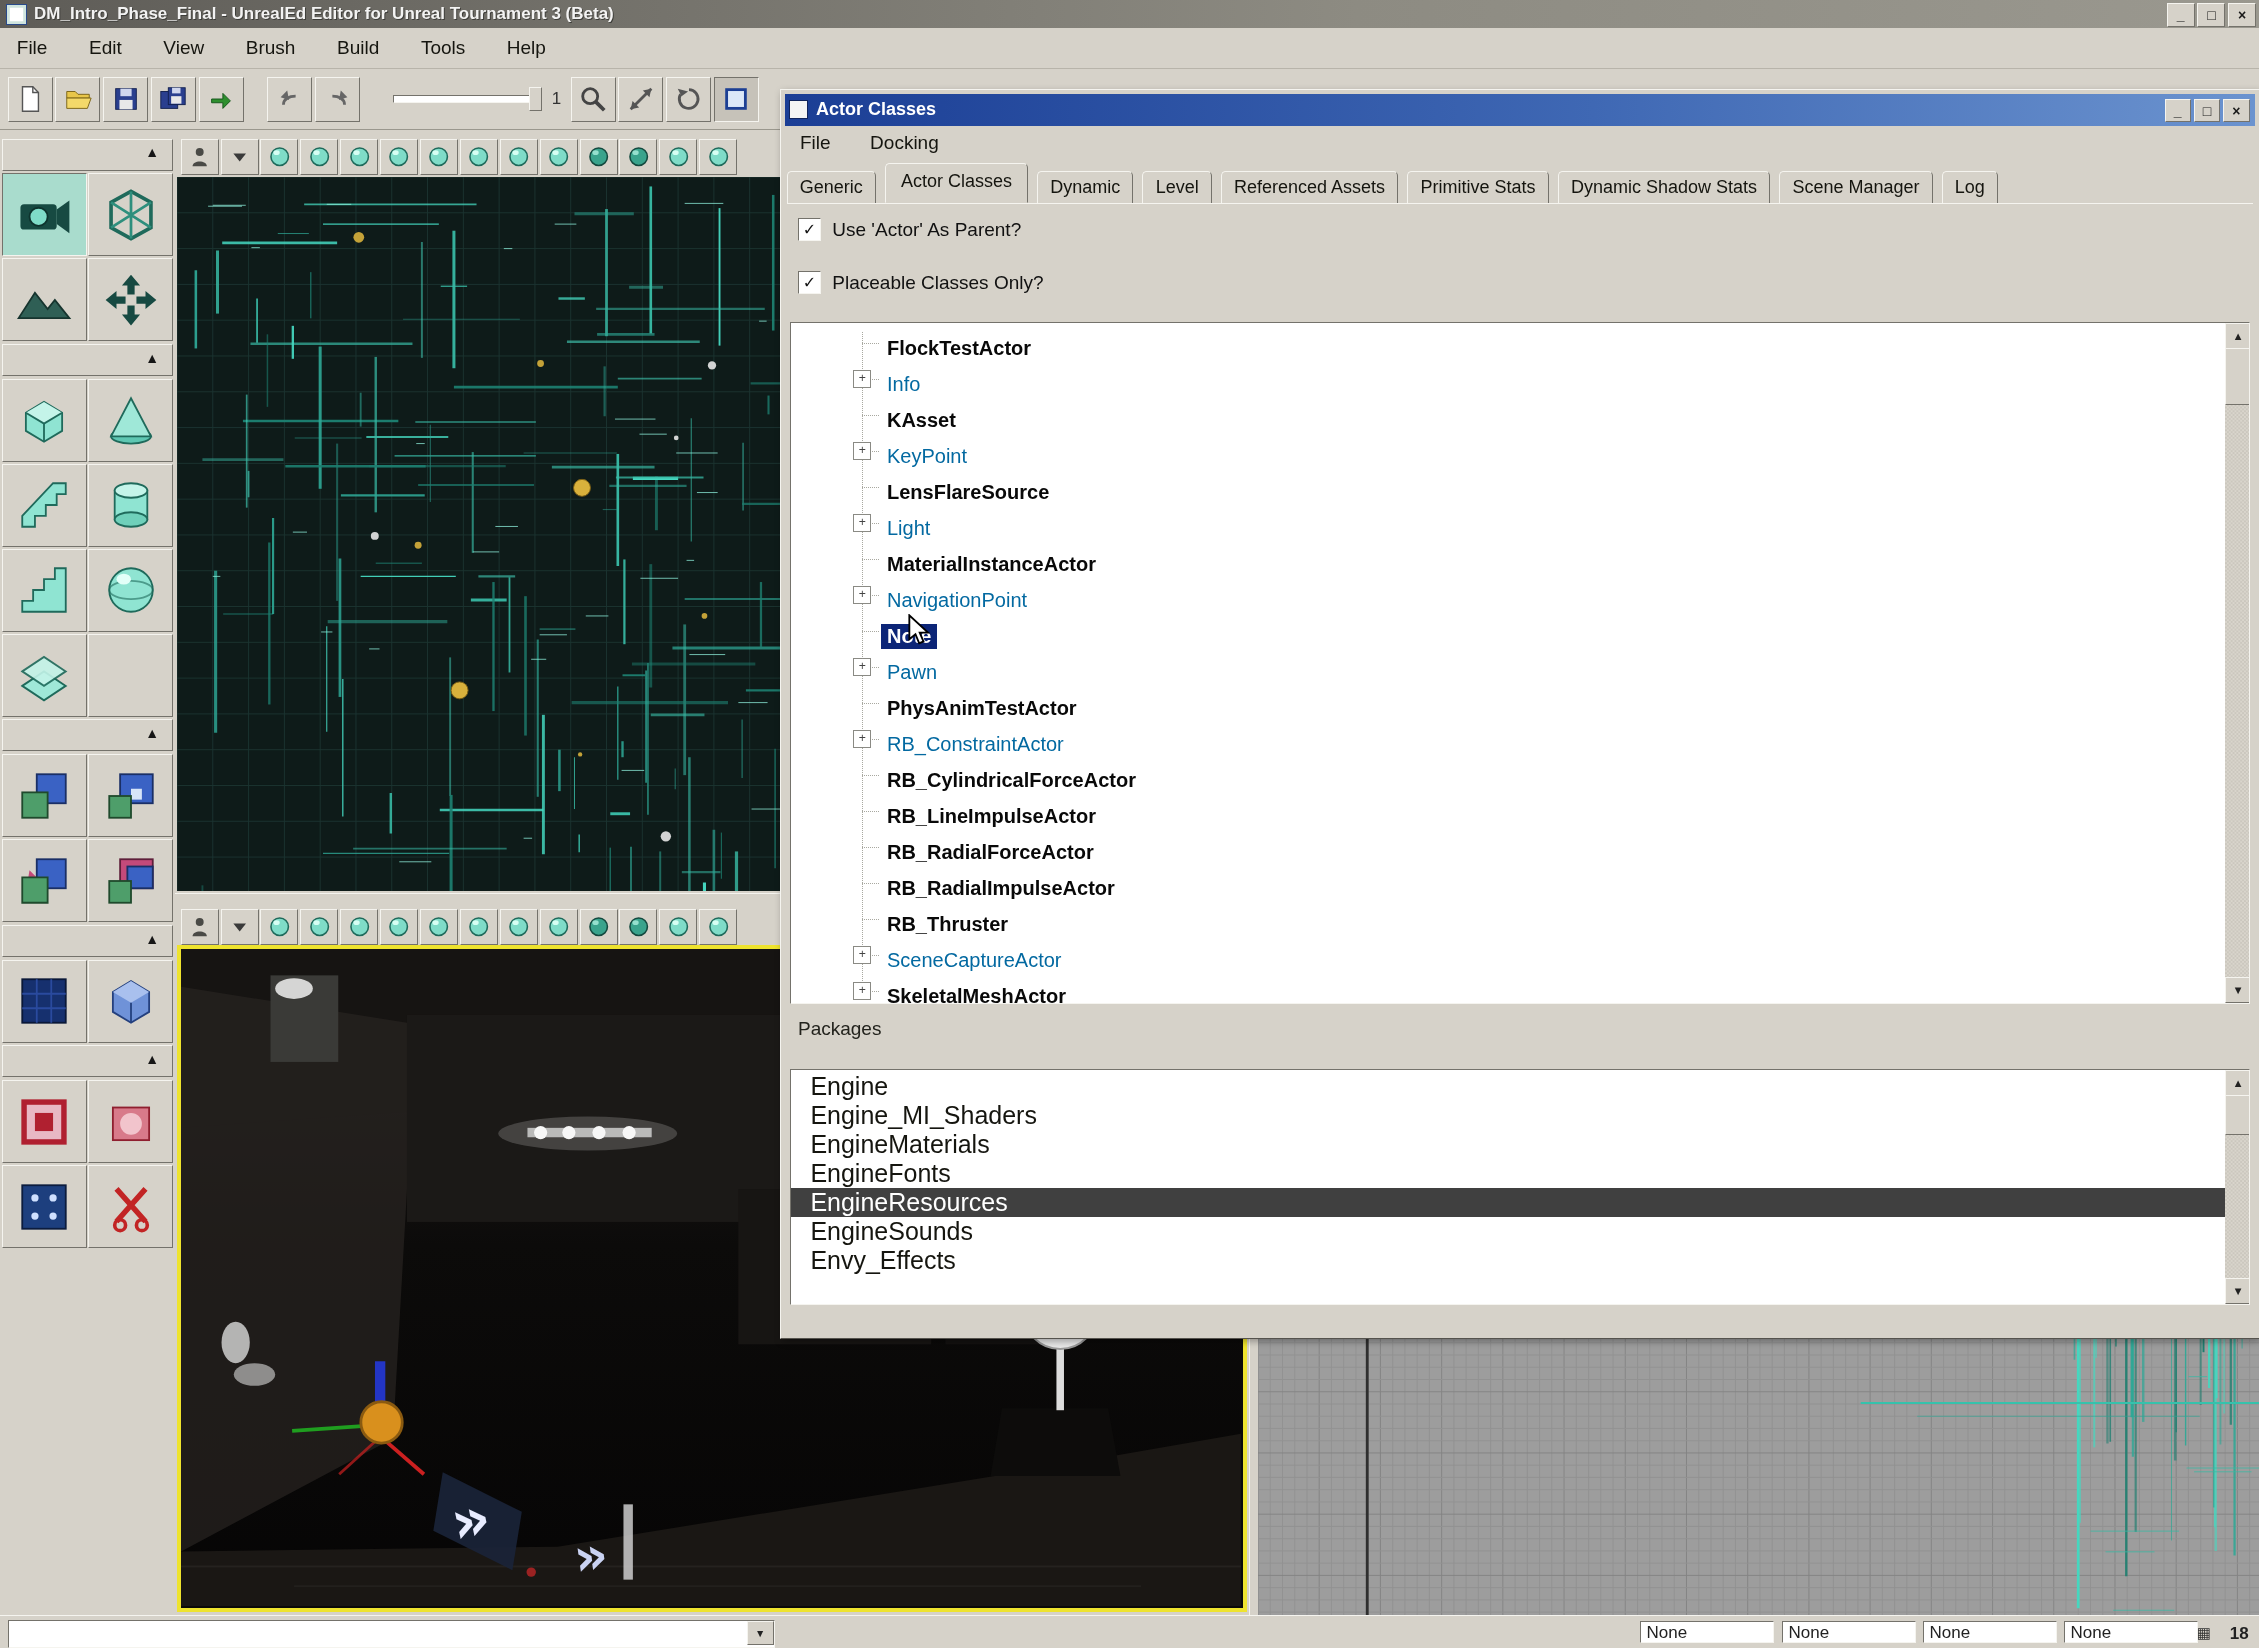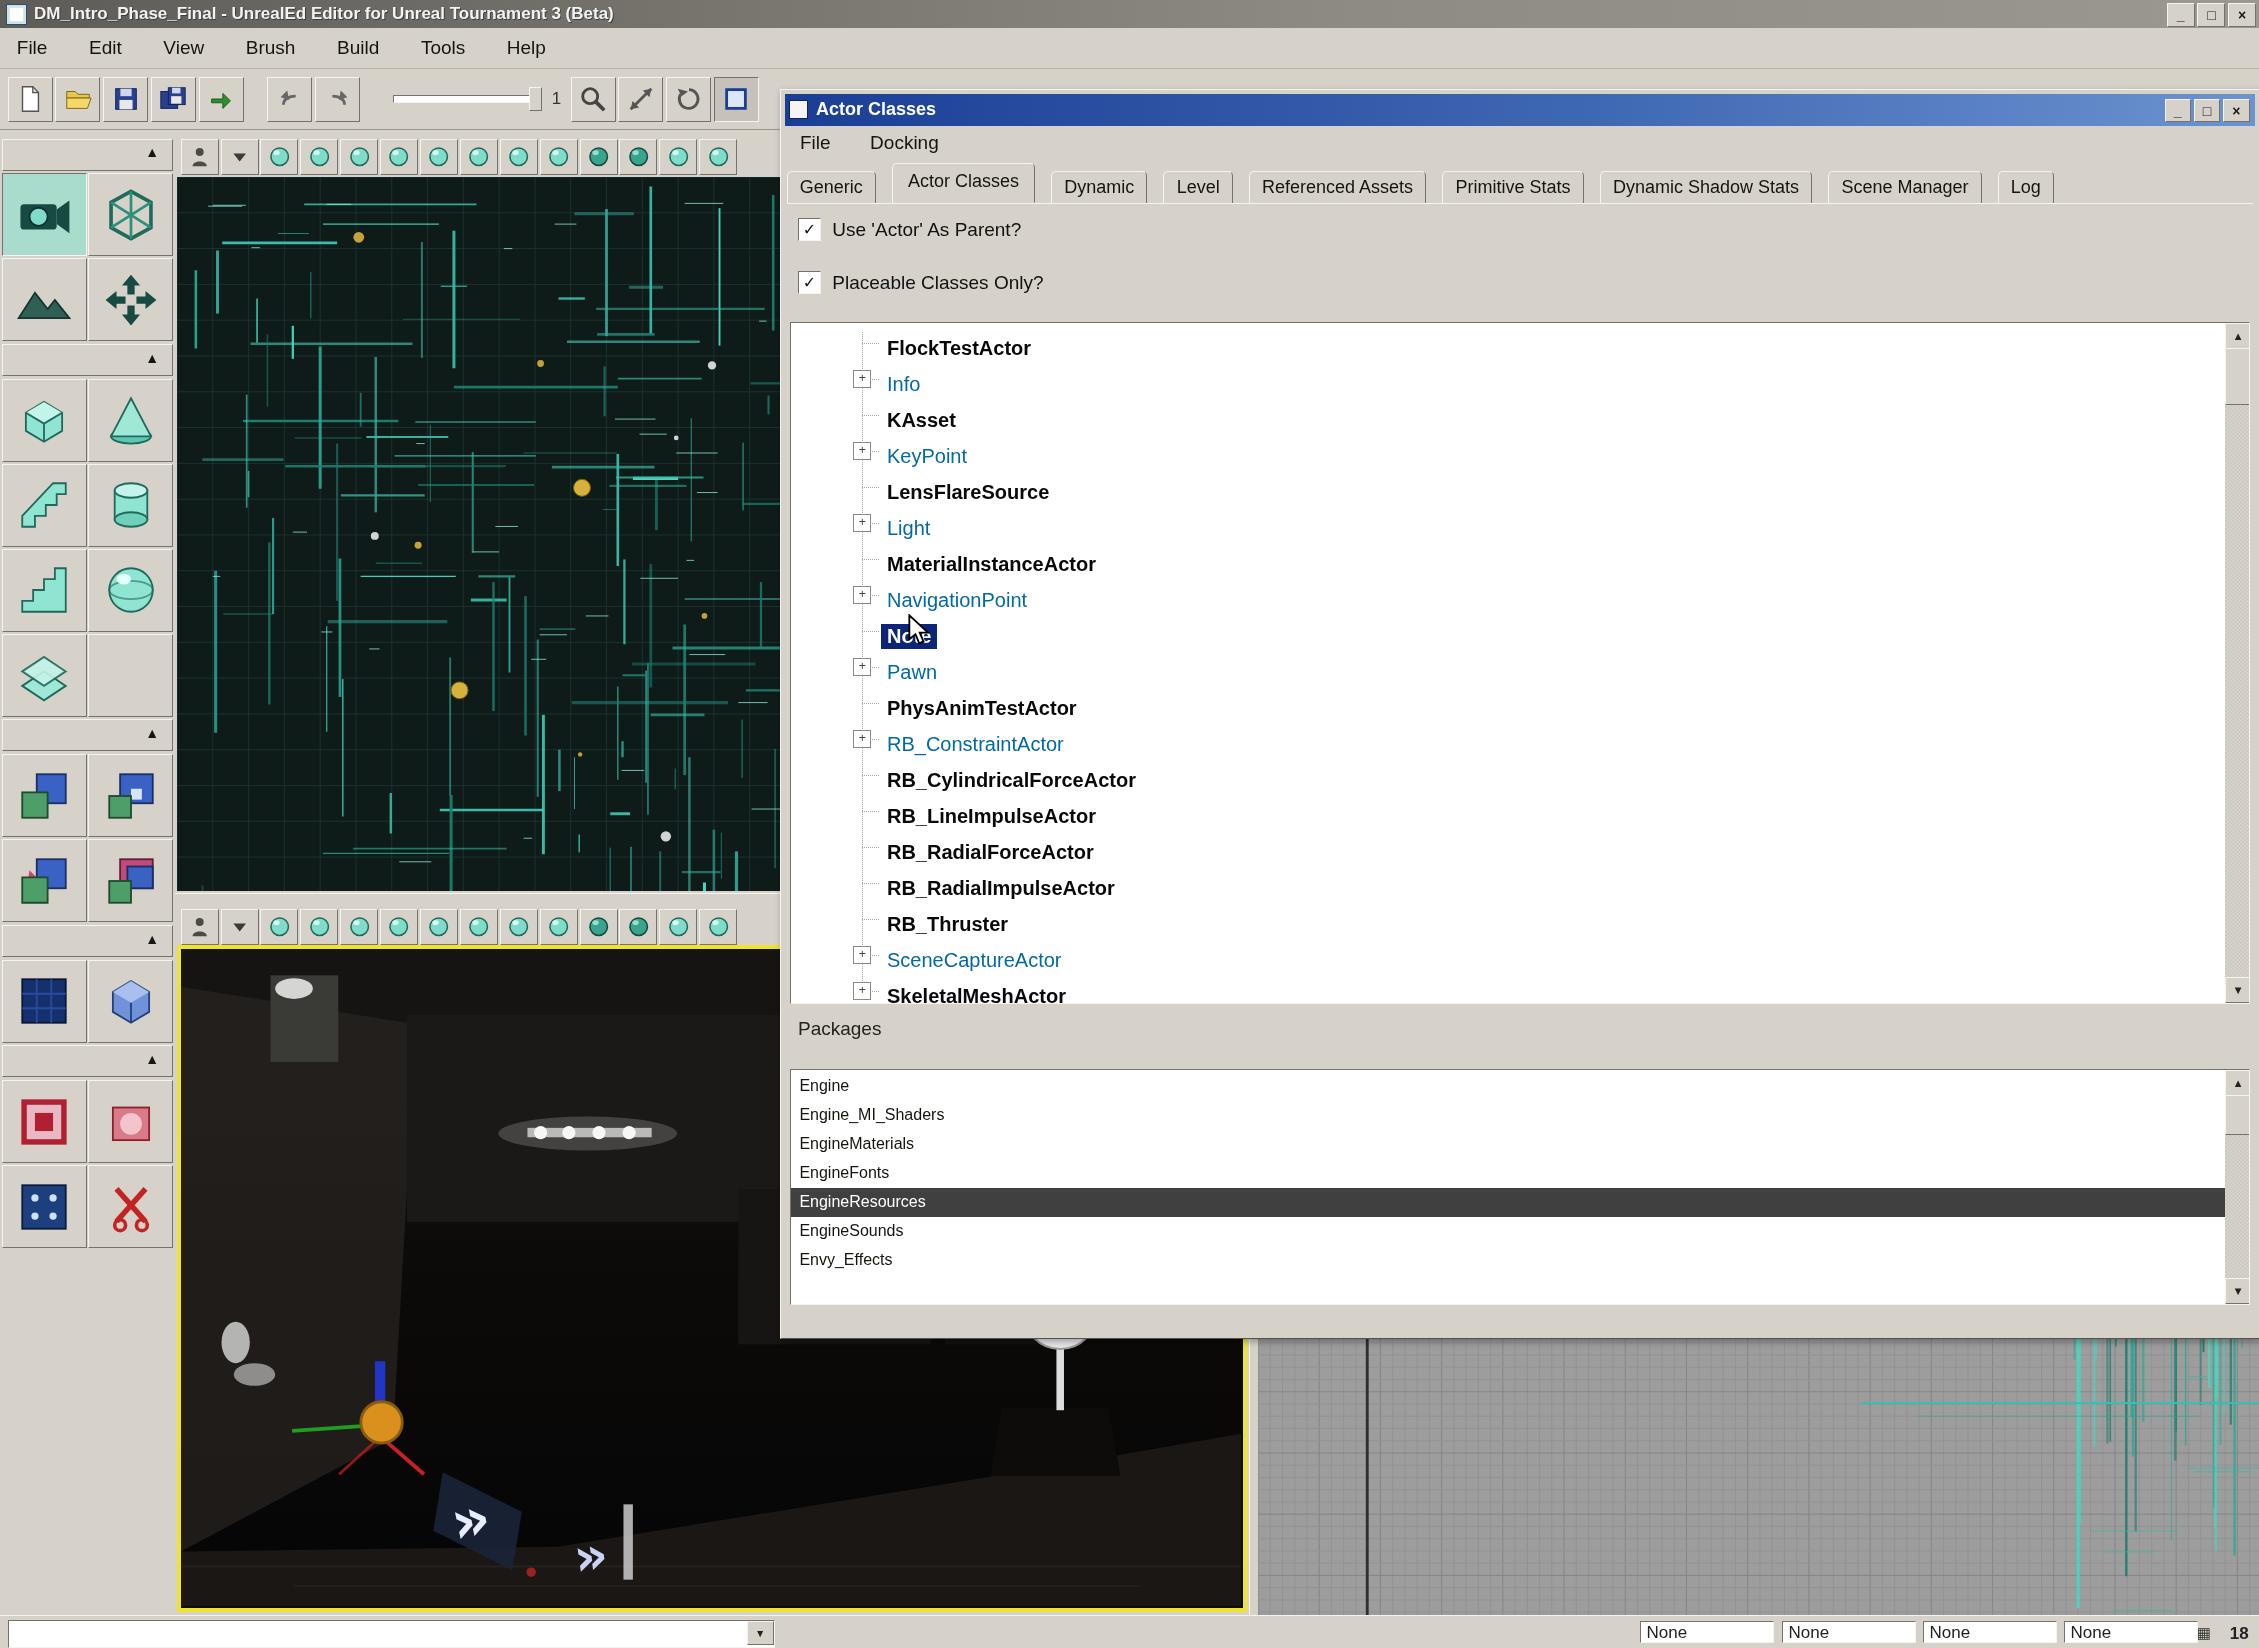--- a/index.html
+++ b/index.html
@@ -65,21 +65,21 @@
     box-shadow:1.9px 2.8px 7.5px rgba(0,0,0,.35);}
   #actor-titlebar{position:absolute;left:3.8px;top:3.8px;right:3.8px;height:32px;
     background:linear-gradient(90deg,#1b3e95,#3f68b4 55%,#6b93cf);
     display:flex;align-items:center;color:#fff;font-size:18px;font-weight:bold;}
   #actor-icon{width:17px;height:17px;background:#f4f4f4;border:0.9px solid #10245c;margin:0 7.5px 0 4.7px;}
   #actor-menubar{position:absolute;left:3.8px;top:36px;height:34px;display:flex;align-items:center;gap:32px;
     padding-left:11.3px;font-size:19px;color:#15150f;}
   #actor-tabs{position:absolute;left:5.6px;top:72px;right:5.6px;height:41px;border-bottom:1.9px solid #f5f4ef;white-space:nowrap;}
   .tab{display:inline-block;position:relative;top:6.6px;padding:4.7px 12.2px 4.7px 12.2px;font-size:18px;color:#15150f;
     background:#d6d2c9;border-top:1.9px solid #f5f4ef;border-left:1.9px solid #f5f4ef;border-right:1.9px solid #74726b;
-    border-radius:4.7px 4.7px 0 0;margin-right:16px;}
+    border-radius:4.7px 4.7px 0 0;margin-right:9px;}
   .tab.active{top:0.9px;padding:7.5px 15px 9.4px 15px;z-index:3;border-bottom:1.9px solid #d6d2c9;}
   .opt-row{position:absolute;left:17px;display:flex;align-items:center;}
   .cb{width:21px;height:21px;display:flex;align-items:center;justify-content:center;font-size:16px;font-weight:bold;color:#111;}
   .cb-label{margin-left:11.3px;font-size:19px;color:#111;}
   #class-tree-panel{position:absolute;left:9.4px;top:232px;width:1458px;height:680px;background:#fff;overflow:hidden;}
   #class-tree{position:absolute;left:0;top:1.9px;right:24.5px;bottom:0;}
   #tree-vline{position:absolute;left:71px;top:9.4px;height:659px;border-left:0.9px dotted #a8a8a0;}
   .tree-row{position:relative;height:36px;display:flex;align-items:flex-end;}
   .tree-row::before{content:"";position:absolute;left:71px;top:18px;width:17px;border-top:0.9px dotted #a8a8a0;}
   .plus-box{position:absolute;left:62px;top:9.4px;width:16px;height:16px;background:#fff;border:0.9px solid #8a8a84;
@@ -90,21 +90,21 @@
   .tree-label.sel{background:#0c2577;color:#fff;}
   .vscroll{position:absolute;right:0;top:0;bottom:0;width:24.5px;background:#cbc7be;
     background-image:repeating-conic-gradient(#d9d5cc 0 25%,#cbc7be 0 50%);background-size:3.8px 3.8px;}
   .scroll-btn{position:absolute;left:0;width:24.5px;height:24.5px;background:#d6d2c9;font-size:11.3px;color:#222;
     display:flex;align-items:center;justify-content:center;}
   .scroll-up{top:0;} .scroll-down{bottom:0;}
   .scroll-thumb{position:absolute;left:0;top:24.5px;width:24.5px;height:55px;background:#d6d2c9;}
   #packages-label{position:absolute;left:17px;top:928px;font-size:19px;color:#23231d;}
   #package-panel{position:absolute;left:9.4px;top:979px;width:1458px;height:234px;background:#fff;overflow:hidden;}
   #package-list{position:absolute;left:0;top:1.9px;right:24.5px;}
-  .pkg-row{height:29px;display:flex;align-items:center;font-size:16px;color:#15150f;padding-left:8px;}
+  .pkg-row{height:29px;display:flex;align-items:center;font-size:25px;color:#15150f;padding-left:19px;}
   .pkg-row.sel{background:#404040;color:#fff;margin-right:-24.5px;}
 
   
   #statusbar{left:0;top:1615px;width:2260px;height:34px;background:#d6d2c9;border-top:1.9px solid #f5f4ef;}
   #status-combo{position:absolute;left:7.5px;top:3.8px;width:765px;height:26px;}
   #status-combo-value{position:absolute;left:5.6px;top:2.8px;font-size:17px;color:#111;}
   #combo-drop{position:absolute;right:0;top:0;width:24.5px;height:22.6px;background:#d6d2c9;
     display:flex;align-items:center;justify-content:center;font-size:10.4px;color:#222;}
   .status-field{position:absolute;top:4.7px;height:22.6px;width:134px;font-size:17px;color:#222;padding:0.9px 5.6px;box-sizing:border-box;}
   #grid-label{position:absolute;right:11.3px;top:7.5px;font-size:17px;font-weight:bold;color:#222;}

